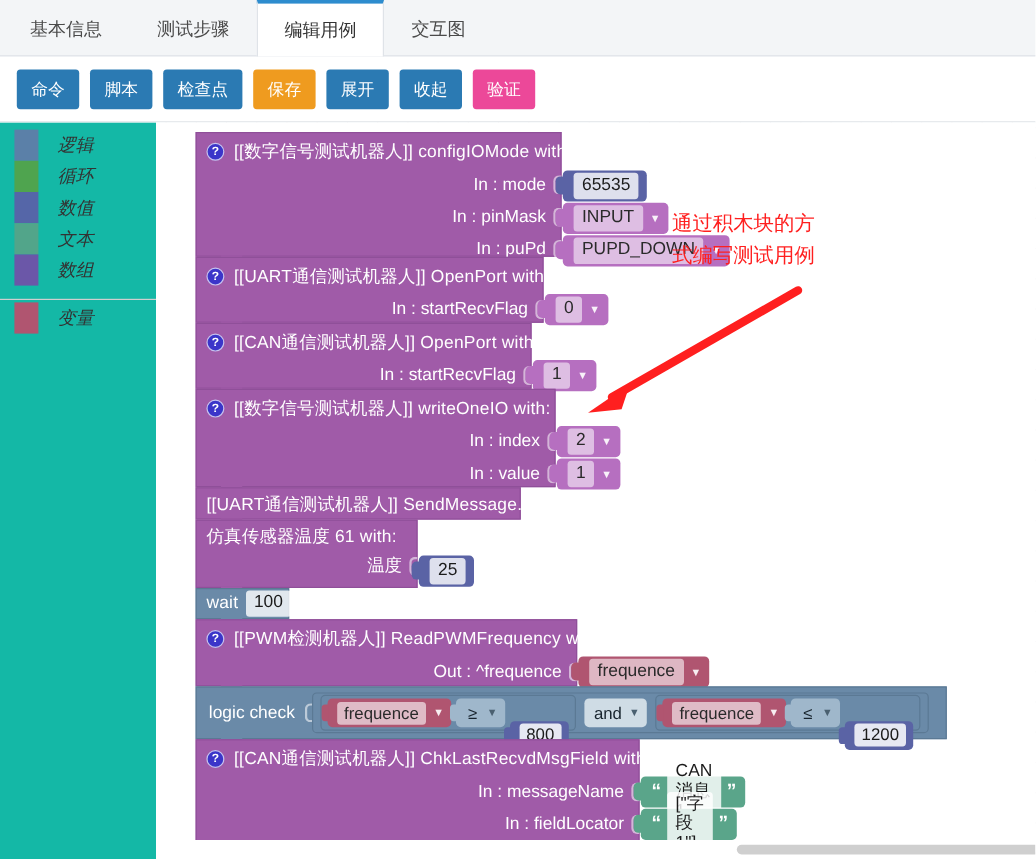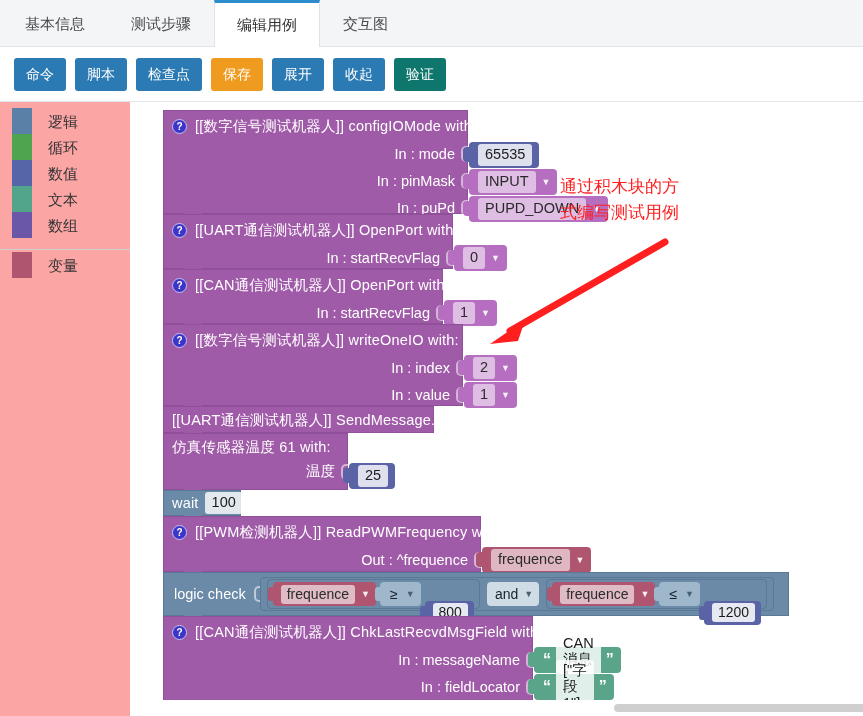--- a/index.html
+++ b/index.html
@@ -63,39 +63,40 @@
     color: #ffffff;
     font-size: 14px;
     font-family: "Liberation Sans", "DejaVu Sans", sans-serif;
     cursor: pointer;
     display: flex;
     align-items: center;
     justify-content: center;
     line-height: 1;
   }
   .tbtn.orange { background: #ef9b1f; }
-  .tbtn.light  { background: #0f766e; }
+  .tbtn.light  { background: #ec4899; }
 
   
   #workspace {
     position: relative;
     width: 863px;
     height: 614px;
     display: flex;
     overflow: hidden;
   }
 
   
   #toolbox {
     width: 130px;
-    background: #fca5a5;
+    background: #14b8a6;
     flex: 0 0 130px;
     padding-top: 6px;
     position: relative;
     z-index: 5;
+    font-style: italic;
   }
   .tb-item {
     height: 26px;
     display: flex;
     align-items: center;
     cursor: pointer;
     position: relative;
   }
   .tb-swatch {
     width: 20px;

